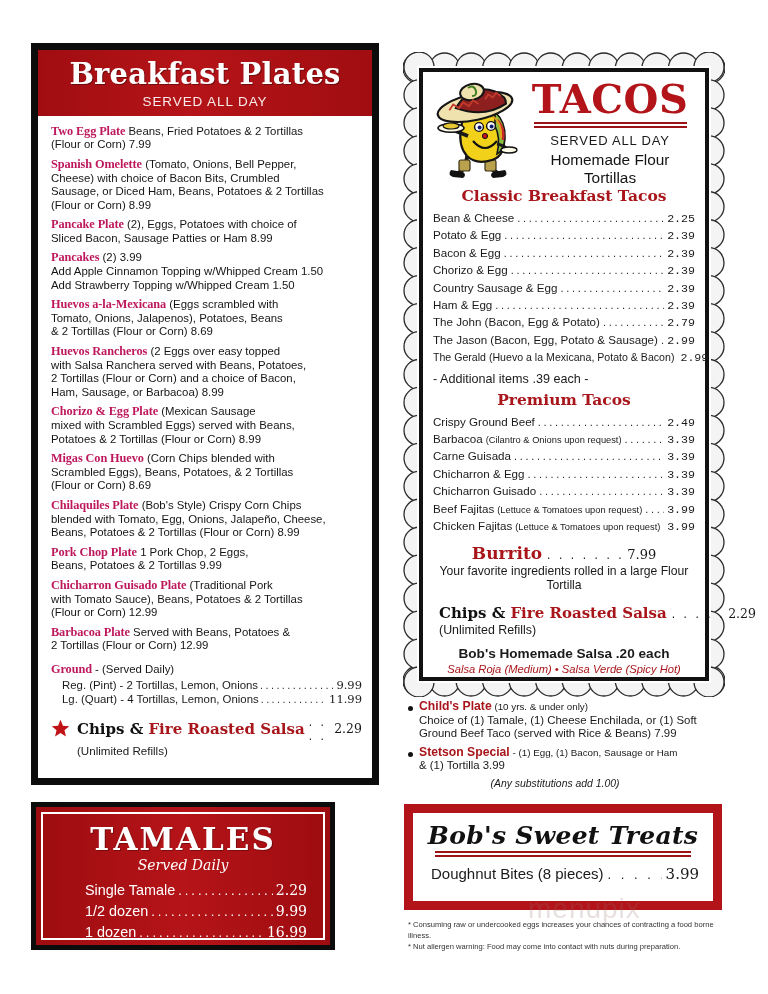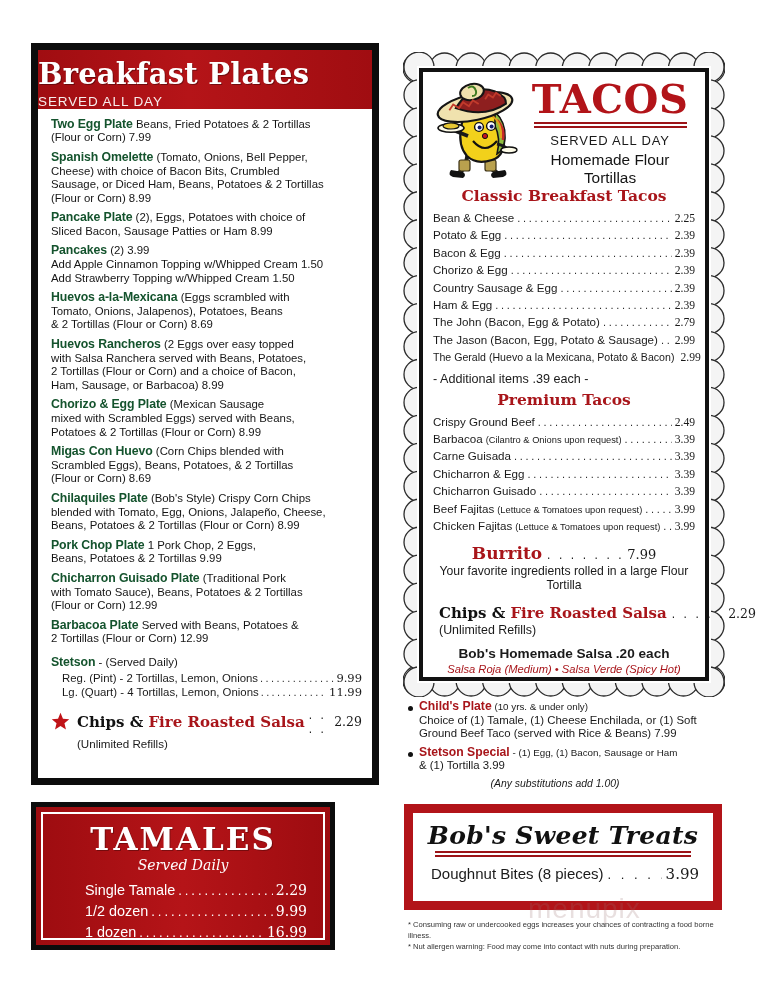--- a/index.html
+++ b/index.html
@@ -26,22 +26,22 @@
     position: absolute;
     left: 31px;  top: 43px;
     width: 348px; height: 742px;
     border: 7px solid #0c0c0c;
     background: #ffffff;
     box-sizing: border-box;
   }
   #breakfast-header {
     background: #ad0e12;
     background: linear-gradient(90deg,#a00d11 0%, #b51418 45%, #a00d11 100%);
-    padding: 9px 0 0 0;
-    text-align: left;
+    padding: 9px 0 7px 0;
+    text-align: center;
   }
   #breakfast-header .bf-title {
     font-family: "DejaVu Serif", serif;
     font-weight: bold;
     font-size: 29px;
     color: #ffffff;
     letter-spacing: .2px;
     line-height: 1.06;
     text-shadow: 1px 1px 0 rgba(0,0,0,.35);
   }
@@ -54,24 +54,24 @@
   #breakfast-list {
     padding: 9px 10px 4px 13px;
   }
   .bp-item {
     margin-bottom: 6px;
     font-size: 11.4px;
     line-height: 13.6px;
     color: #151515;
   }
   .bp-name {
-    font-family: Liberation Sans, sans-serif;
+    font-family: Liberation Serif, serif;
     font-weight: bold;
     font-size: 12.3px;
-    color: #14532d;
+    color: #be185d;
     letter-spacing: -.1px;
   }
   .bp-sub-line { display: block; }
 
   
   .leader-row {
     display: flex;
     align-items: flex-start;
     font-size: 11.4px;
     line-height: 14px;
@@ -215,21 +215,21 @@
   .taco-row .t-dots {
     flex: 1 1 auto;
     overflow: hidden;
     margin: 0 3px;
     letter-spacing: 2.7px;
     font-size: 11px;
     color: #2a2a2a;
   }
   .taco-row .t-price {
     flex: 0 0 auto;
-    font-family: Liberation Serif, serif;
+    font-family: Liberation Mono, monospace;
     font-size: 11.6px;
   }
 
   #additional-items {
     font-size: 12.6px;
     margin: 5px 0 3px 0;
   }
 
   #burrito-row {
     display: flex;
@@ -463,21 +463,21 @@
       <div class="bp-item"><span class="bp-name">Huevos Rancheros</span> <span>(2 Eggs over easy topped</span><span class="bp-sub-line">with Salsa Ranchera served with Beans, Potatoes,</span><span class="bp-sub-line">2 Tortillas (Flour or Corn) and a choice of Bacon,</span><span class="bp-sub-line">Ham, Sausage, or Barbacoa)   8.99</span></div>
       <div class="bp-item"><span class="bp-name">Chorizo &amp; Egg Plate</span> <span>(Mexican Sausage</span><span class="bp-sub-line">mixed with Scrambled Eggs) served with Beans,</span><span class="bp-sub-line">Potatoes &amp; 2 Tortillas (Flour or Corn)   8.99</span></div>
       <div class="bp-item"><span class="bp-name">Migas Con Huevo</span> <span>(Corn Chips blended with</span><span class="bp-sub-line">Scrambled Eggs), Beans, Potatoes, &amp; 2 Tortillas</span><span class="bp-sub-line">(Flour or Corn)   8.69</span></div>
       <div class="bp-item"><span class="bp-name">Chilaquiles Plate</span> <span>(Bob's Style)  Crispy Corn Chips</span><span class="bp-sub-line">blended with Tomato, Egg, Onions, Jalapeño, Cheese,</span><span class="bp-sub-line">Beans, Potatoes &amp; 2 Tortillas (Flour or Corn)   8.99</span></div>
       <div class="bp-item"><span class="bp-name">Pork Chop Plate</span> <span>1 Pork Chop, 2 Eggs,</span><span class="bp-sub-line">Beans, Potatoes &amp; 2 Tortillas   9.99</span></div>
       <div class="bp-item"><span class="bp-name">Chicharron Guisado Plate</span> <span>(Traditional Pork</span><span class="bp-sub-line">with Tomato Sauce), Beans, Potatoes &amp; 2 Tortillas</span><span class="bp-sub-line">(Flour or Corn)   12.99</span></div>
       <div class="bp-item"><span class="bp-name">Barbacoa Plate</span> <span>Served with Beans, Potatoes &amp;</span><span class="bp-sub-line">2 Tortillas (Flour or Corn)  12.99</span></div>
     </div>
 
   <div id="bp-menudo" style="padding:0 10px 0 13px;">
-      <div class="bp-item" style="margin-bottom: 1px;"><span class="bp-name">Stetson</span> <span>- (Served Daily)</span></div>
+      <div class="bp-item" style="margin-bottom: 1px;"><span class="bp-name">Ground</span> <span>- (Served Daily)</span></div>
       <div class="leader-row">
         <span class="lr-name">Reg. (Pint) - 2 Tortillas, Lemon, Onions</span>
         <span class="lr-dots">......................................................</span>
         <span class="lr-price">9.99</span>
       </div>
       <div class="leader-row">
         <span class="lr-name">Lg. (Quart) - 4 Tortillas, Lemon, Onions</span>
         <span class="lr-dots">......................................................</span>
         <span class="lr-price">11.99</span>
       </div>

